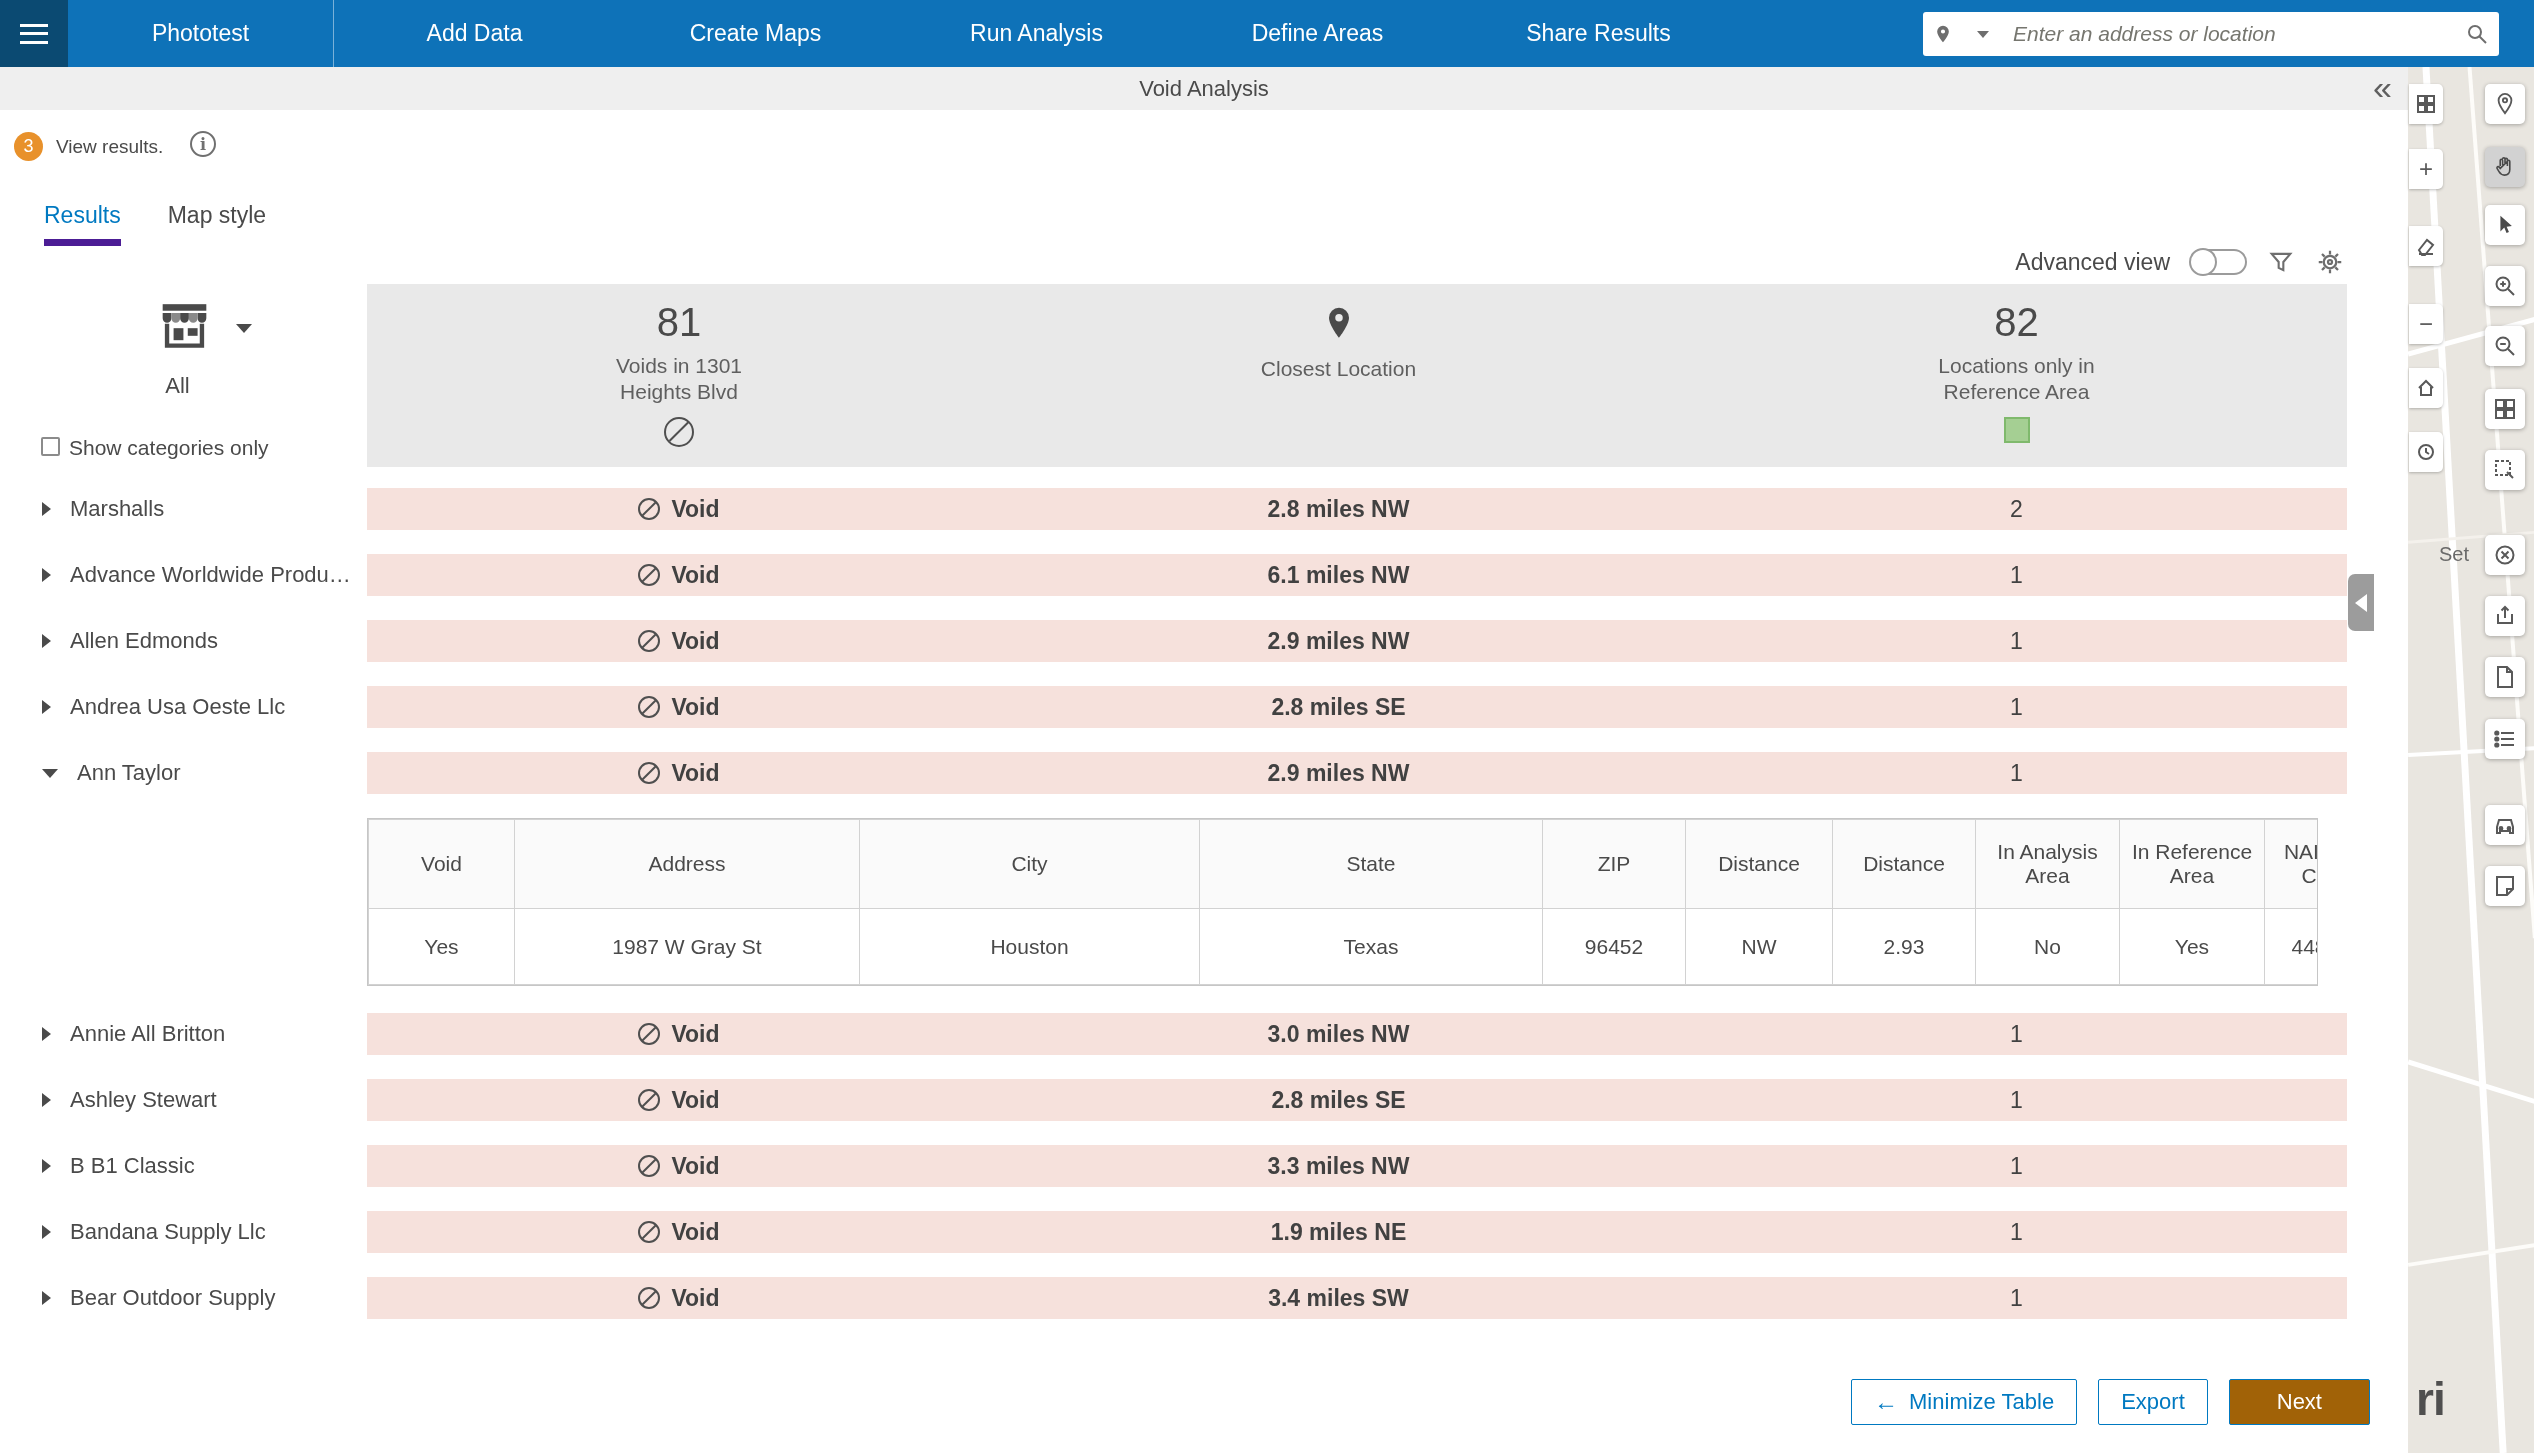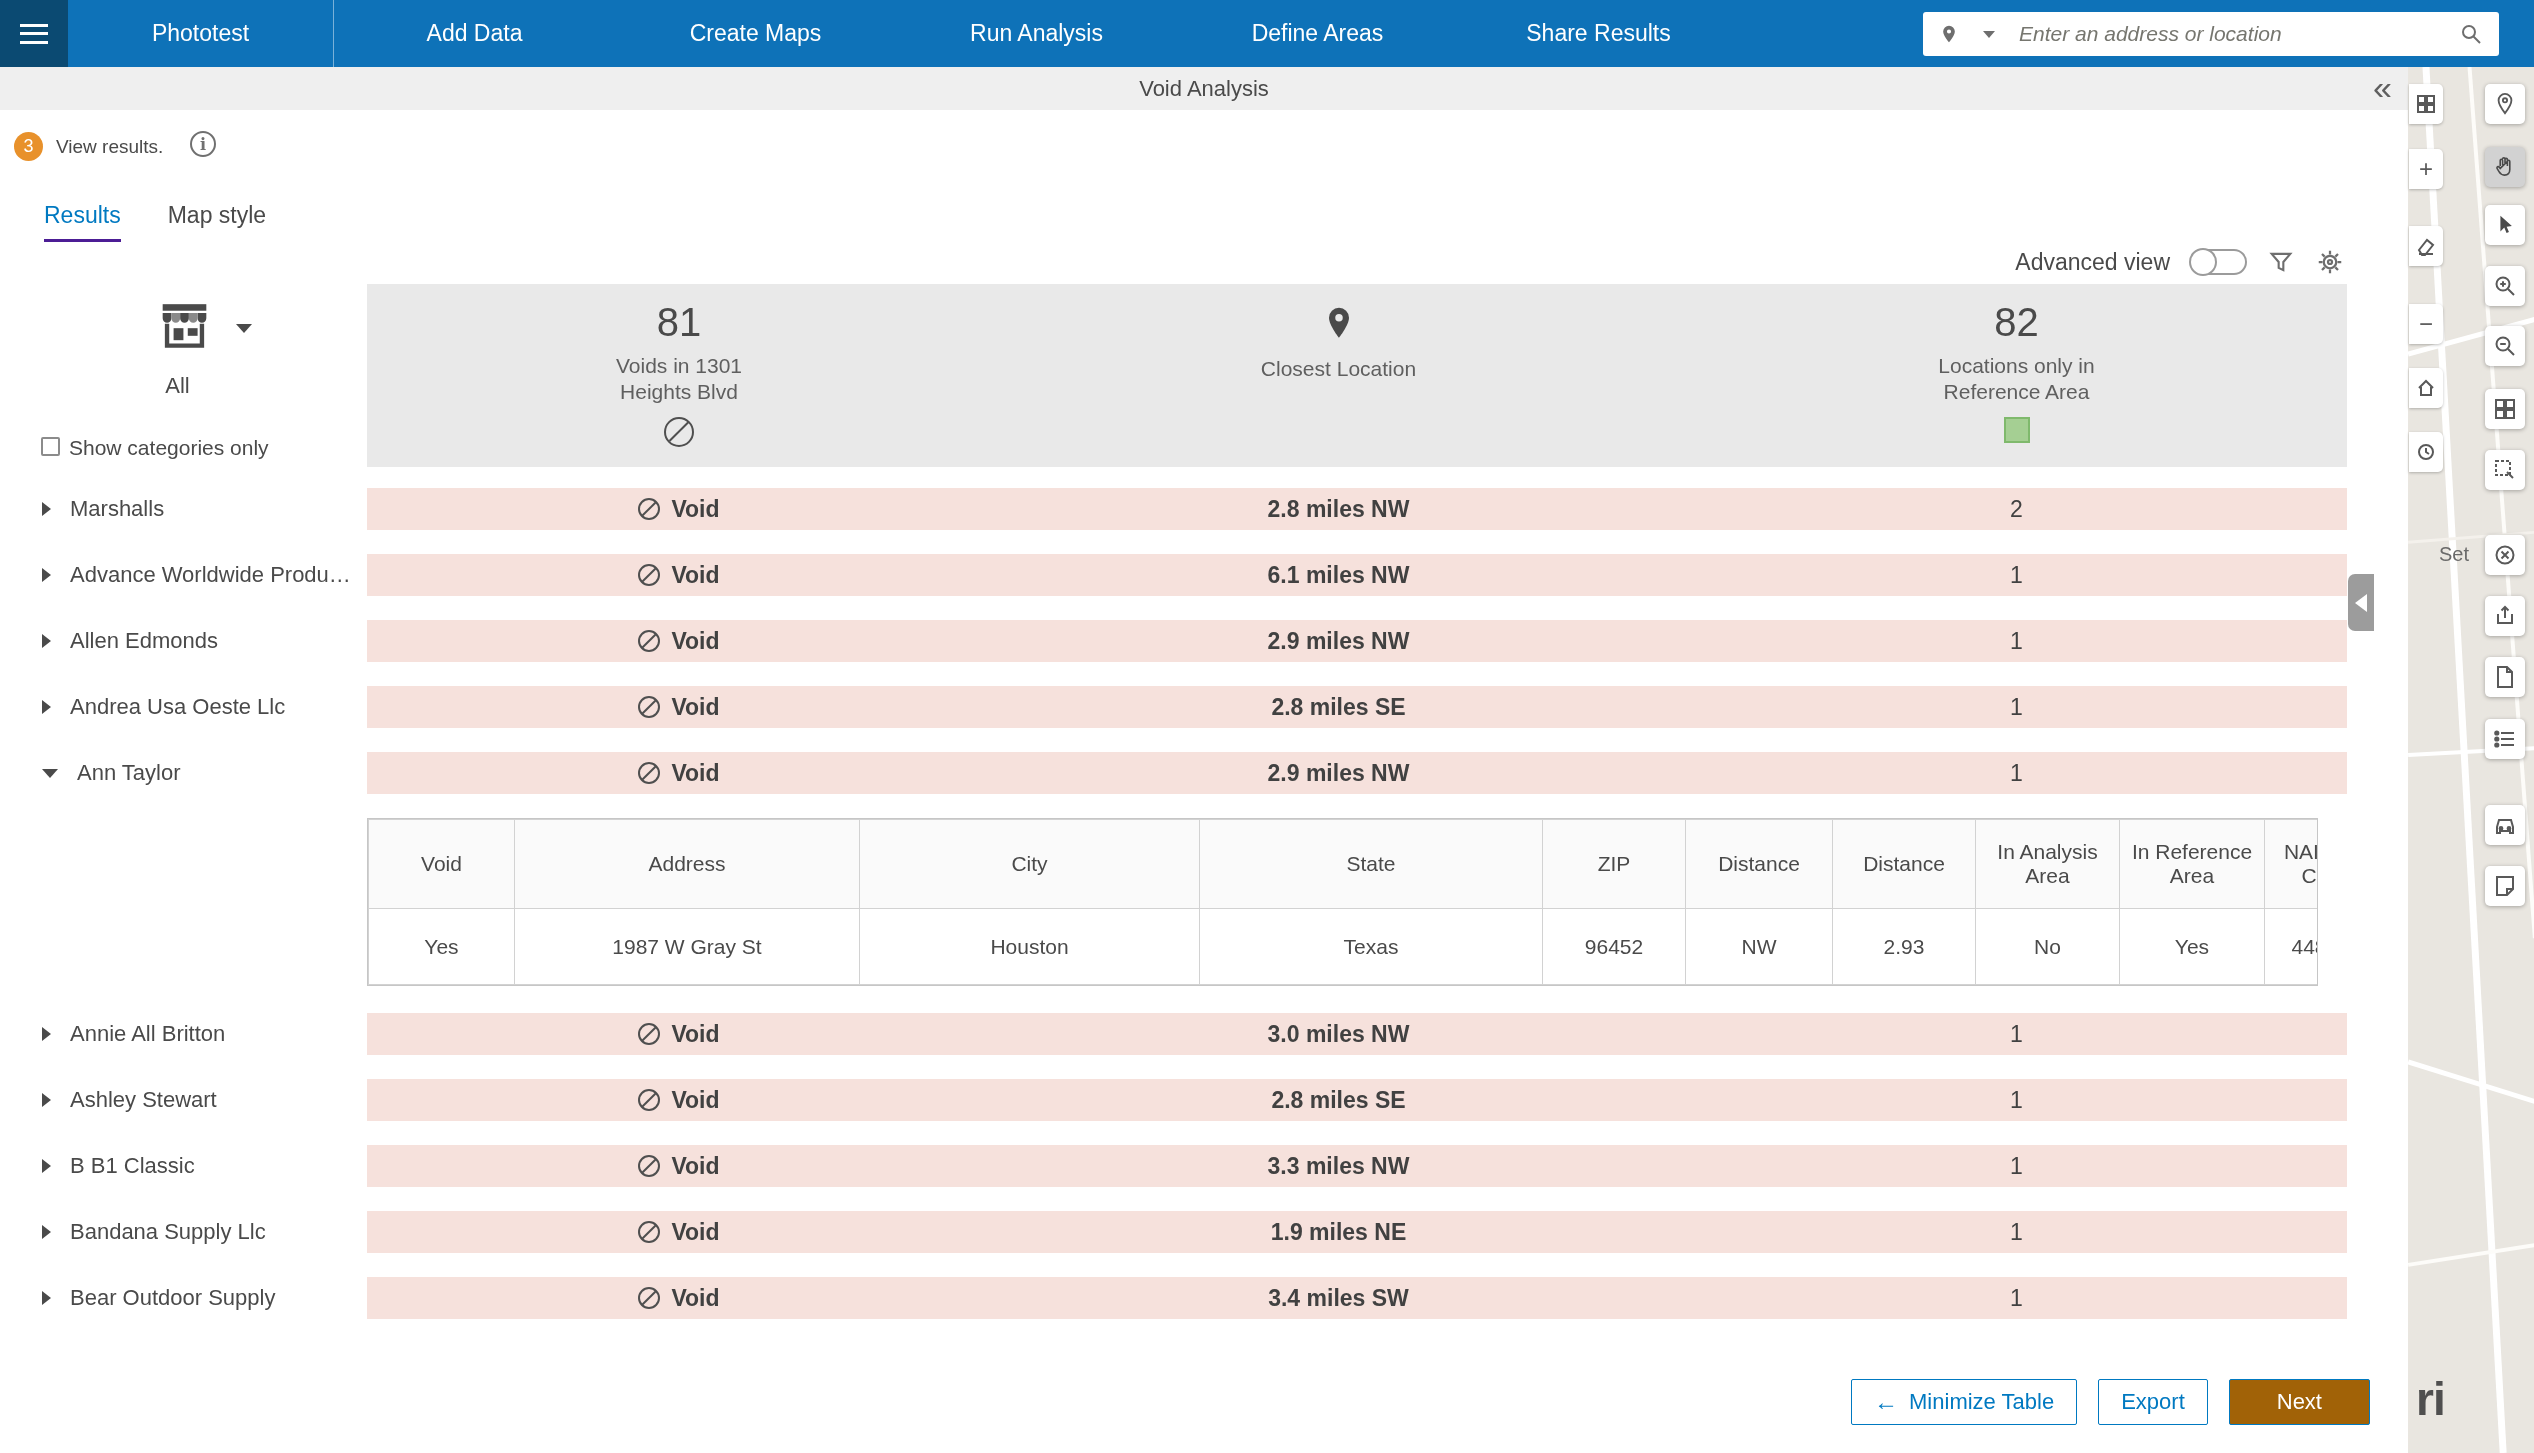--- a/index.html
+++ b/index.html
@@ -9,21 +9,21 @@
   
   .topbar { position:absolute; left:0; top:0; width:2534px; height:67px; background:#0e72b8; display:flex; align-items:center; }
   .hamburger { width:68px; height:67px; background:#0b4a72; display:flex; align-items:center; justify-content:center; cursor:pointer; }
   .hamburger-glyph { width:28px; height:20px;
     background:linear-gradient(#fff 0 3px, transparent 3px 8.4px, #fff 8.4px 11.4px, transparent 11.4px 17px, #fff 17px 20px); }
   .project { width:266px; height:67px; line-height:67px; text-align:center; color:#fff; font-size:23px;
     border-right:1px solid rgba(255,255,255,.45); cursor:pointer; }
   .topnav { display:flex; height:67px; }
   .topnav-item { width:281px; height:67px; line-height:67px; text-align:center; color:#fff; font-size:23px; cursor:pointer; }
   .searchbox { position:absolute; right:35px; top:12px; width:576px; height:44px; background:#fff; border-radius:3px;
-    display:flex; align-items:center; padding:0 16px; gap:24px; }
+    display:flex; align-items:center; padding:0 10px; gap:24px; }
   .search-input { flex:1; border:none; outline:none; font-size:21px; color:#4a4a4a; font-family:"Liberation Sans",sans-serif; background:transparent; }
   .search-input::placeholder { font-style:italic; color:#76766f; }
   .tri-down { width:0; height:0; border-left:6px solid transparent; border-right:6px solid transparent; border-top:7px solid #6e6e6e; }
   .tri-right { width:0; height:0; border-top:7px solid transparent; border-bottom:7px solid transparent; border-left:9px solid #4a4a4a; }
   .tri-down-dark { width:0; height:0; border-left:8px solid transparent; border-right:8px solid transparent; border-top:9px solid #4a4a4a; }
   .tri-left-white { width:0; height:0; border-top:9px solid transparent; border-bottom:9px solid transparent; border-right:12px solid #fff; }
 
   
   .subheader { position:absolute; left:0; top:67px; width:2408px; height:43px; background:#efefef; }
   .subheader-title { width:100%; text-align:center; line-height:43px; font-size:22px; color:#4a4a4a; }
@@ -34,21 +34,21 @@
 
   .step-circle { position:absolute; left:14px; top:22px; width:29px; height:29px; border-radius:50%; background:#e8912b;
     color:#fff; font-size:18px; display:flex; align-items:center; justify-content:center; }
   .step-label { position:absolute; left:56px; top:26px; font-size:19px; color:#4a4a4a; }
   .info-icon { position:absolute; left:190px; top:21px; width:26px; height:26px; border:2px solid #707070; border-radius:50%;
     color:#707070; display:flex; align-items:center; justify-content:center; cursor:pointer; }
   .info-icon::after { content:"i"; font-size:16px; font-weight:bold; font-family:"DejaVu Serif",serif; }
 
   .tabs { position:absolute; left:44px; top:92px; display:flex; gap:47px; }
   .tab { font-size:23px; color:#4a4a4a; padding-bottom:10px; cursor:pointer; }
-  .tab.active { color:#0079c1; border-bottom:3px solid #4c1d95; }
+  .tab.active { color:#0079c1; border-bottom:7px solid #4c1d95; }
 
   .advanced-row { position:absolute; top:137px; right:63px; display:flex; align-items:center; gap:20px; }
   .advanced-label { font-size:23px; color:#4a4a4a; }
   .toggle { position:relative; width:57px; height:26px; border:2px solid #9b9b9b; border-radius:14px; background:#fff; cursor:pointer; }
   .toggle-knob { position:absolute; left:-3px; top:-3px; width:28px; height:28px; border-radius:50%; background:#fff; border:2px solid #9b9b9b; }
   .icon-btn { cursor:pointer; display:flex; align-items:center; justify-content:center; }
 
   
   .store-block { position:absolute; left:158px; top:192px; cursor:pointer; }
   .store-caret { position:absolute; left:236px; top:214px; cursor:pointer; }

